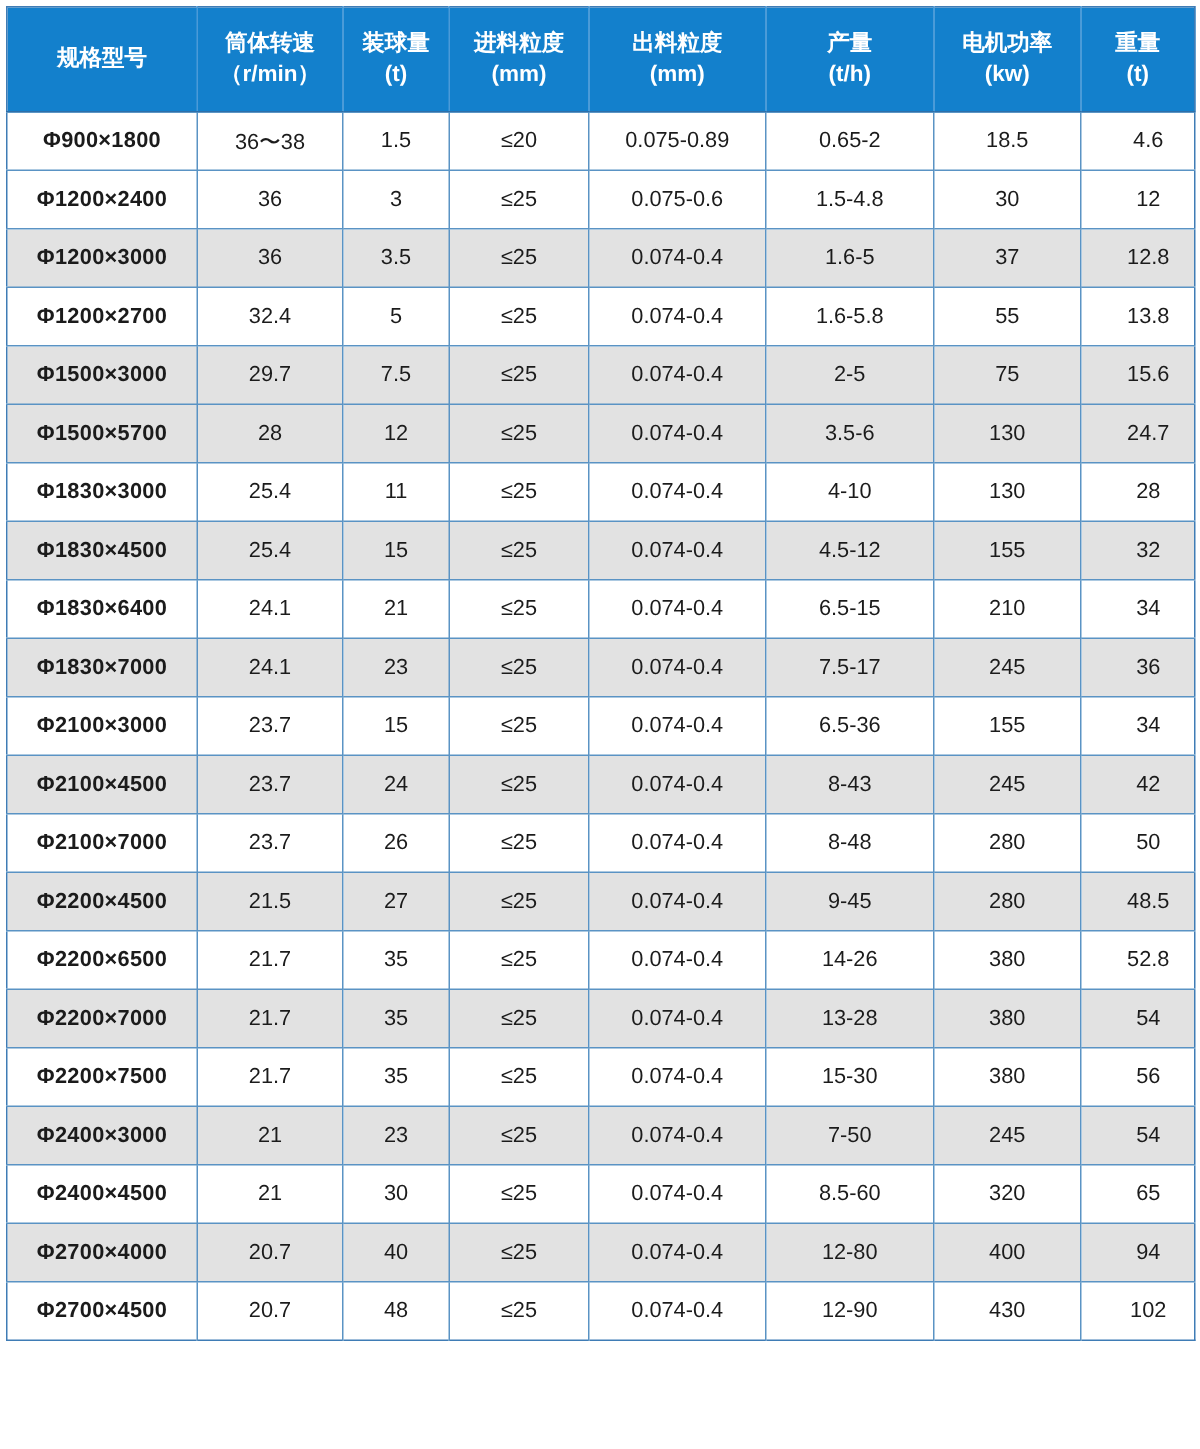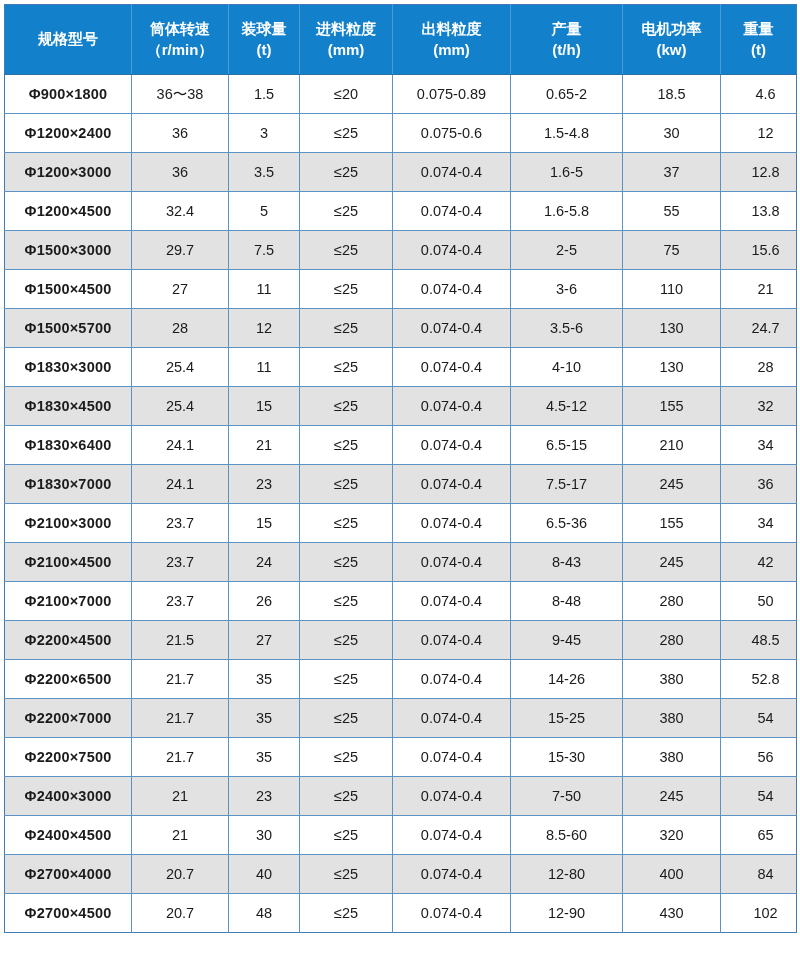--- a/index.html
+++ b/index.html
@@ -144,49 +144,39 @@
           <td class="model">Φ1200×3000</td>
           <td>36</td>
           <td>3.5</td>
           <td>≤25</td>
           <td>0.074-0.4</td>
           <td>1.6-5</td>
           <td>37</td>
           <td>12.8</td>
         </tr>
         <tr class="odd">
-          <td class="model">Φ1200×4500</td>
+          <td class="model">Φ1200×2700</td>
           <td>32.4</td>
           <td>5</td>
           <td>≤25</td>
           <td>0.074-0.4</td>
           <td>1.6-5.8</td>
           <td>55</td>
           <td>13.8</td>
         </tr>
         <tr class="even">
           <td class="model">Φ1500×3000</td>
           <td>29.7</td>
           <td>7.5</td>
           <td>≤25</td>
           <td>0.074-0.4</td>
           <td>2-5</td>
           <td>75</td>
           <td>15.6</td>
         </tr>
-        <tr class="odd">
-          <td class="model">Φ1500×4500</td>
-          <td>27</td>
-          <td>11</td>
-          <td>≤25</td>
-          <td>0.074-0.4</td>
-          <td>3-6</td>
-          <td>110</td>
-          <td>21</td>
-        </tr>
         <tr class="even">
           <td class="model">Φ1500×5700</td>
           <td>28</td>
           <td>12</td>
           <td>≤25</td>
           <td>0.074-0.4</td>
           <td>3.5-6</td>
           <td>130</td>
           <td>24.7</td>
         </tr>
@@ -279,21 +269,21 @@
           <td>14-26</td>
           <td>380</td>
           <td>52.8</td>
         </tr>
         <tr class="even">
           <td class="model">Φ2200×7000</td>
           <td>21.7</td>
           <td>35</td>
           <td>≤25</td>
           <td>0.074-0.4</td>
-          <td>15-25</td>
+          <td>13-28</td>
           <td>380</td>
           <td>54</td>
         </tr>
         <tr class="odd">
           <td class="model">Φ2200×7500</td>
           <td>21.7</td>
           <td>35</td>
           <td>≤25</td>
           <td>0.074-0.4</td>
           <td>15-30</td>
@@ -321,21 +311,21 @@
           <td>65</td>
         </tr>
         <tr class="even">
           <td class="model">Φ2700×4000</td>
           <td>20.7</td>
           <td>40</td>
           <td>≤25</td>
           <td>0.074-0.4</td>
           <td>12-80</td>
           <td>400</td>
-          <td>84</td>
+          <td>94</td>
         </tr>
         <tr class="odd">
           <td class="model">Φ2700×4500</td>
           <td>20.7</td>
           <td>48</td>
           <td>≤25</td>
           <td>0.074-0.4</td>
           <td>12-90</td>
           <td>430</td>
           <td>102</td>

